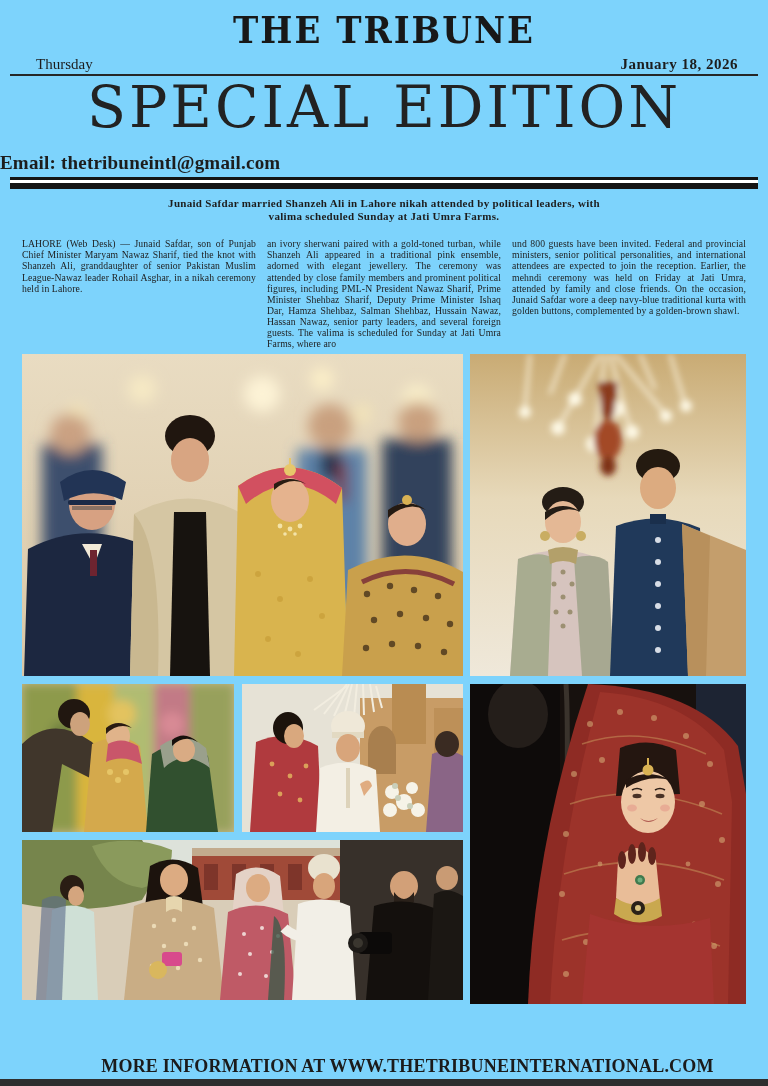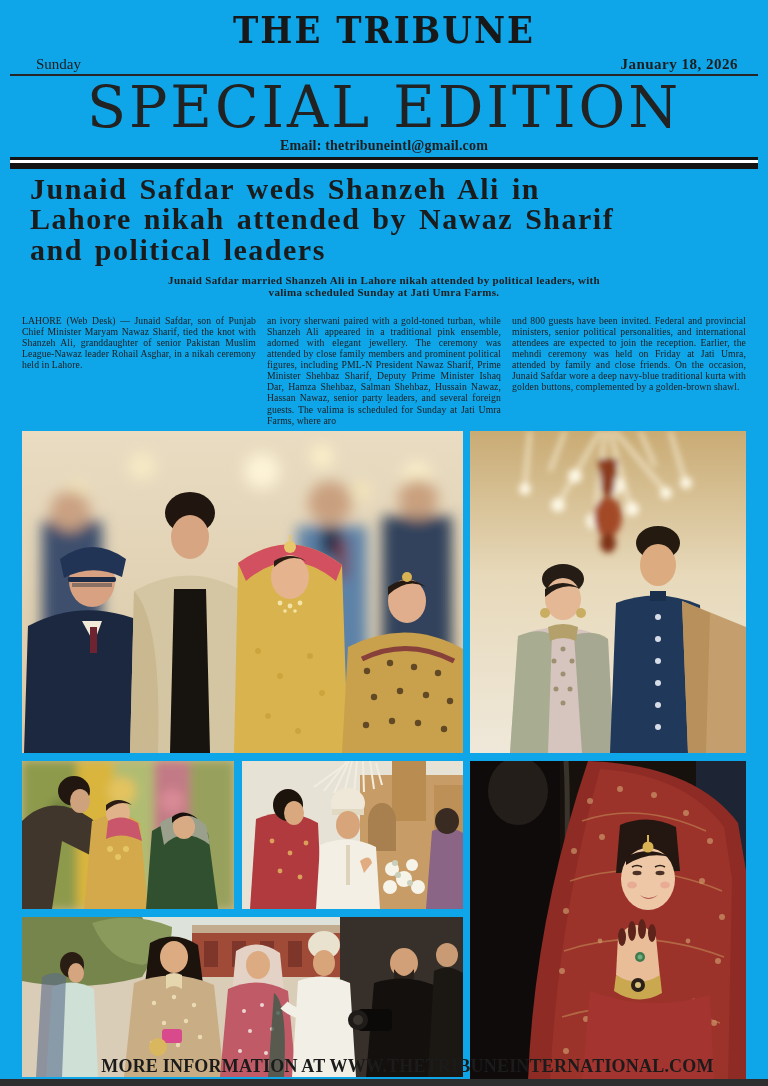--- a/index.html
+++ b/index.html
@@ -1,33 +1,33 @@
 <!DOCTYPE html>
 <html><head>
 <meta charset="utf-8">
 <style>
   html,body{margin:0;padding:0;background:#ffffff;}
   .page{
-    position:relative;width:768px;height:1086px;margin:0 auto;background:#0ea5e9;
+    position:relative;width:768px;height:1086px;margin:0 auto;background:#7dd3fc;
     font-family:"Liberation Serif",serif;color:#1d1d1d;overflow:hidden;box-sizing:border-box;
   }
   
   .masthead-title{
     text-align:center;margin-top:13px;font-family:"DejaVu Serif",serif;font-weight:700;
     font-size:34px;line-height:1;letter-spacing:2px;transform:scaleY(1.12);color:#181818;
   }
   .dateline{position:relative;height:21px;margin-top:5px;font-size:15px;}
   .dateline .day{position:absolute;left:36px;bottom:0;}
   .dateline .date{position:absolute;right:30px;bottom:0;letter-spacing:.5px;font-weight:bold;}
   .rule-thin{height:2px;background:#262626;margin:1px 10px 0;}
   .edition{
     text-align:center;margin-top:3px;font-family:"DejaVu Serif",serif;font-weight:400;
     font-size:57px;line-height:.98;letter-spacing:3px;color:#222;transform:scaleY(1.03);
   }
-  .email{ text-align:center;margin-top:3px;font-weight:700;font-size:14px;letter-spacing:.2px;}
+  .email{ margin-top:17px;font-weight:700;font-size:19px;letter-spacing:.2px;}
   .drule{margin:3px 10px 0;}
   .drule .b1{height:3px;background:#141414;}
   .drule .gap{height:3px;background:#fff;}
   .drule .b2{height:6px;background:#141414;}
   
   .headline{
     margin:5px 30px 0;font-weight:700;font-size:30px;line-height:1.02;
     letter-spacing:1.5px;word-spacing:3px;color:#1b1b1b;
   }
   .headline span{display:block;}
@@ -59,37 +59,32 @@
   }
   .bottom-bar{position:absolute;left:0;right:0;bottom:0;height:7px;background:#2e2e2e;}
 </style>
 </head>
 <body>
 
 <div class="page">
 
   <div class="masthead-title">THE TRIBUNE</div>
   <div class="dateline">
-    <span class="day">Sunday</span>
+    <span class="day">Thursday</span>
     <span class="date">January 18, 2026</span>
   </div>
   <div class="rule-thin"></div>
   <div class="edition">SPECIAL EDITION</div>
   <div class="email">Email: thetribuneintl@gmail.com</div>
   <div class="drule">
     <div class="b1"></div>
       <div class="gap"></div>
       <div class="b2"></div>
   </div>
 
-  <h1 class="headline">
-    <span>Junaid Safdar weds Shanzeh Ali in</span>
-    <span>Lahore nikah attended by Nawaz Sharif</span>
-    <span>and political leaders</span>
-  </h1>
   <div class="subheadline">
     <span>Junaid Safdar married Shanzeh Ali in Lahore nikah attended by political leaders, with</span>
     <span>valima scheduled Sunday at Jati Umra Farms.</span>
   </div>
 
   <div class="columns">
     <div class="col">
       <p>LAHORE (Web Desk) — Junaid Safdar, son of Punjab Chief Minister Maryam Nawaz Sharif, tied the knot with Shanzeh Ali, granddaughter of senior Pakistan Muslim League-Nawaz leader Rohail Asghar, in a nikah ceremony held in Lahore.</p>
     </div>
     <div class="col">

